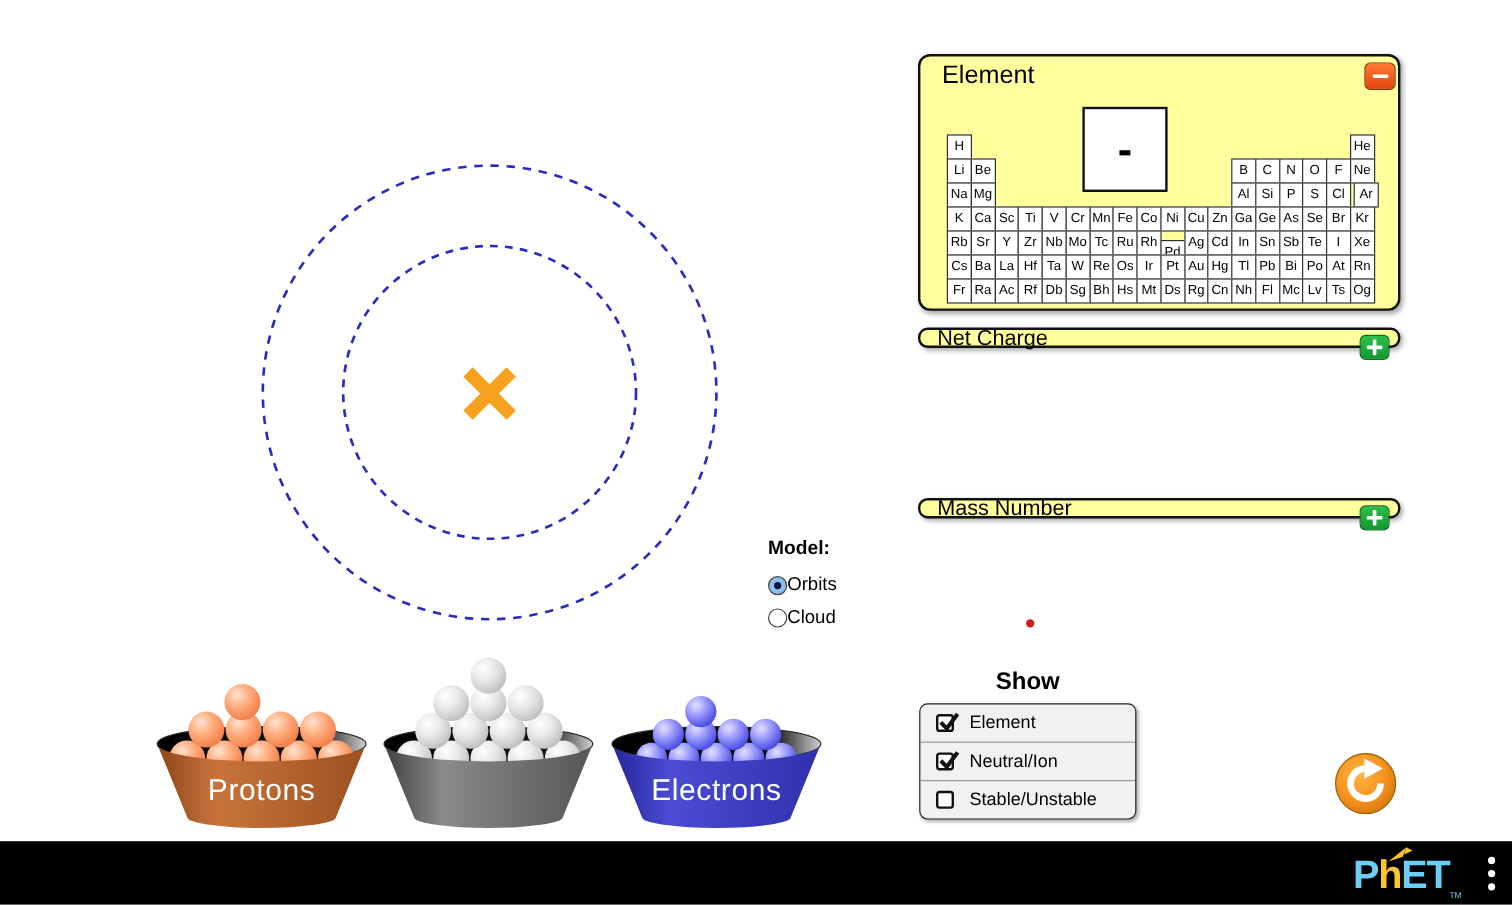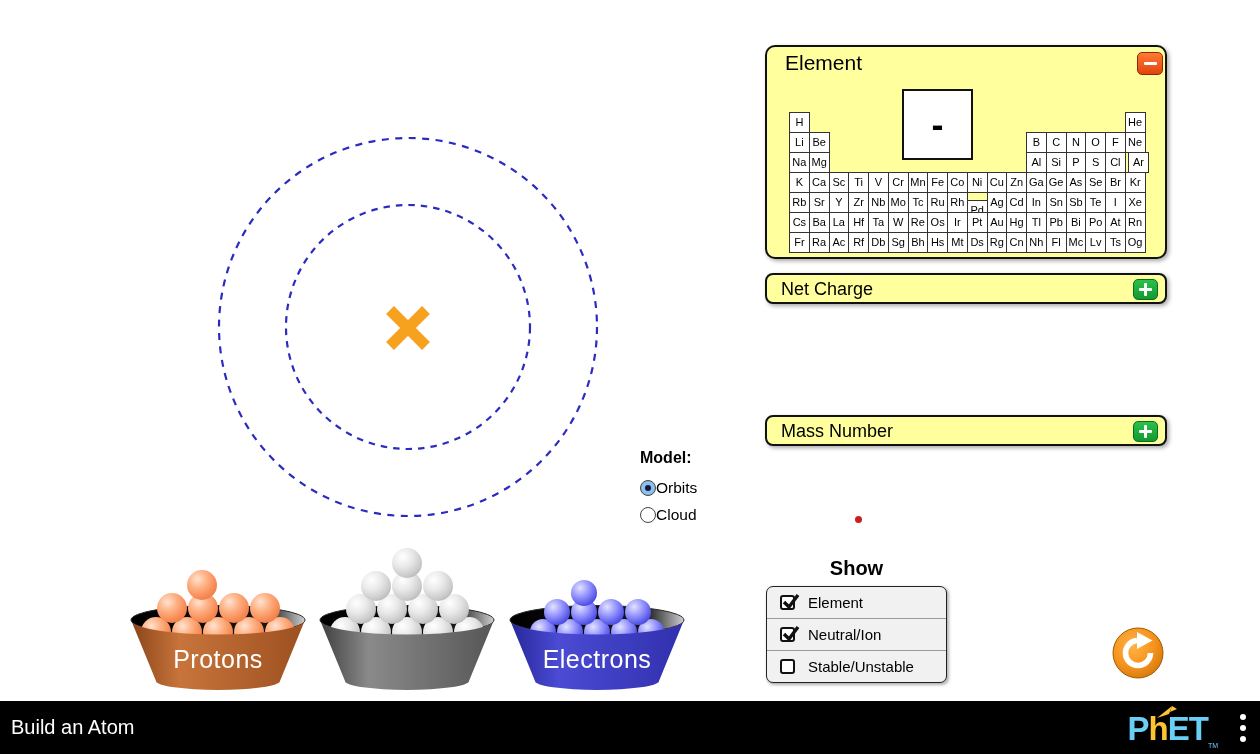--- a/index.html
+++ b/index.html
@@ -59,21 +59,21 @@
   }
   .symbol-box{
     position:absolute;left:135px;top:42px;width:71px;height:71px;
     background:#fff;border:2px solid #111;box-sizing:border-box;
     display:flex;align-items:center;justify-content:center;
     font-size:36px;font-weight:bold;z-index:3;
   }
 
   
   .bar-panel{
-    position:absolute;left:765px;width:402px;height:31px;
+    position:absolute;left:765px;width:402px;height:17px;
     background:#ffff9e;border:2px solid #111;border-radius:8px;
     box-shadow:2px 2px 4px rgba(0,0,0,.35);box-sizing:border-box;
   }
   .bar-title{position:absolute;left:14px;top:50%;transform:translateY(-50%);font-size:18px;}
   #net-charge{top:273px;}
   #mass-number{top:415px;}
 
   
   .model-label{position:absolute;left:640px;top:449px;font-size:16px;font-weight:bold;}
   .radio-row{position:absolute;left:640px;height:20px;display:flex;align-items:center;cursor:pointer;}
@@ -434,21 +434,20 @@
           <stop offset="100%" stop-color="#cf7408"></stop>
         </radialGradient>
       </defs>
       <circle cx="26" cy="26" r="25" fill="url(#resetGrad)" stroke="#9c5c00" stroke-width="1"></circle>
       <path d="M 25 13.5 A 12.5 12.5 0 1 0 38.5 26" fill="none" stroke="#fff" stroke-width="5.6"></path>
       <polygon points="25,5 40.5,13.5 25,22" fill="#fff"></polygon>
     </svg>
   </button>
 
   <div class="footer">
-    <div class="footer-title">Build an Atom</div>
     <div class="phet-logo">
       <svg class="logo-arrow" width="22" height="14" viewBox="0 0 22 14">
         <path d="M1 13 L16 1 L13 9 Z" fill="#fdc431"></path>
         <path d="M16 1 L21 4 L14 7 Z" fill="#fdc431"></path>
       </svg>
       <span class="word logo-blue">P</span><span class="word logo-yellow">h</span><span class="word logo-blue">ET</span><span class="logo-tm">TM</span>
     </div>
     <div class="menu-dots">
         <i></i>
         <i></i>

